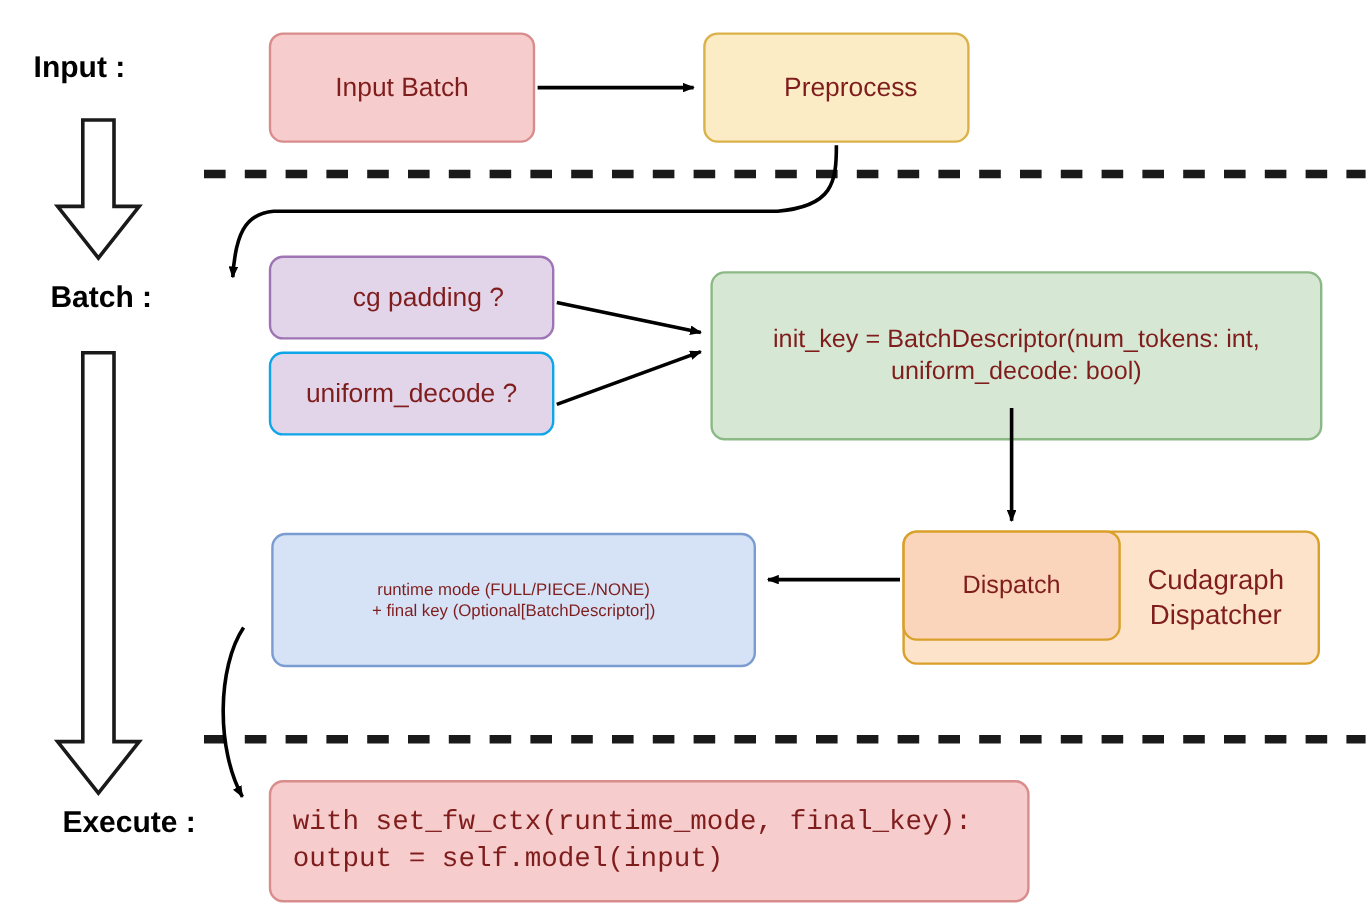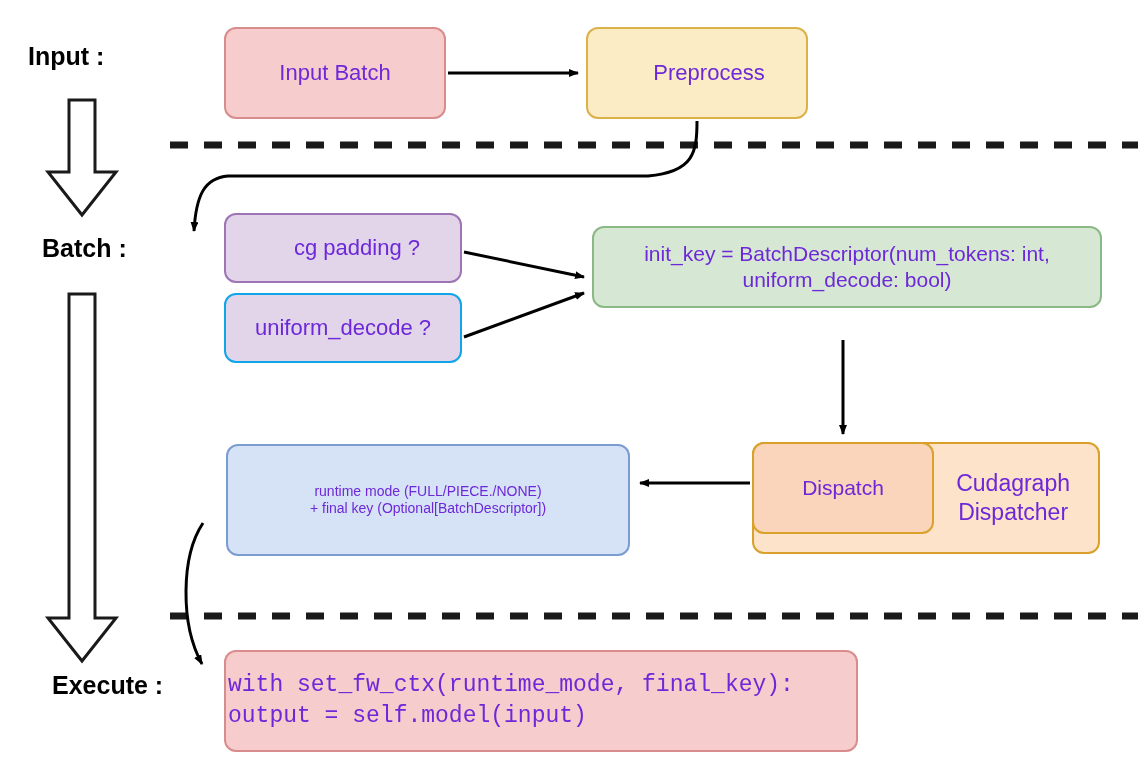--- a/index.html
+++ b/index.html
@@ -27,21 +27,21 @@
   }
   .node {
     position: absolute;
     box-sizing: border-box;
     border-radius: 12px;
     display: flex;
     align-items: center;
     justify-content: center;
     text-align: center;
     font-family: "Liberation Sans", sans-serif;
-    color: #6d28d9;
+    color: #7f1d1d;
     line-height: 1.25;
   }
   .node-text {
     display: block;
     white-space: pre-line;
     padding: 0 10px;
   }
   .n-input-batch {
     left: 224px; top: 27px; width: 222px; height: 92px;
     background: #f7cccc;
@@ -62,21 +62,21 @@
     font-size: 22px;
     padding-left: 28px;
   }
   .n-uniform-decode {
     left: 224px; top: 293px; width: 238px; height: 70px;
     background: #e2d4e9;
     border: 2px solid #0ea5e9;
     font-size: 22px;
   }
   .n-init-key {
-    left: 592px; top: 226px; width: 510px; height: 82px;
+    left: 592px; top: 226px; width: 510px; height: 141px;
     background: #d6e8d3;
     border: 2px solid #8bb985;
     font-size: 21px;
   }
   .n-runtime-mode {
     left: 226px; top: 444px; width: 404px; height: 112px;
     background: #d6e3f7;
     border: 2px solid #7b9cd0;
     font-size: 14px;
   }
@@ -98,21 +98,21 @@
     left: 224px; top: 650px; width: 634px; height: 102px;
     background: #f7cccc;
     border: 2px solid #d98c8c;
     font-family: "Liberation Mono", monospace;
     font-size: 23px;
     justify-content: flex-start;
     align-items: center;
   }
   .n-code .node-text {
     text-align: left;
-    padding-left: 2px;
+    padding-left: 18px;
     line-height: 1.35;
   }
   svg.overlay {
     position: absolute;
     left: 0; top: 0;
     width: 1142px;
     height: 770px;
     pointer-events: none;
   }
 </style>

